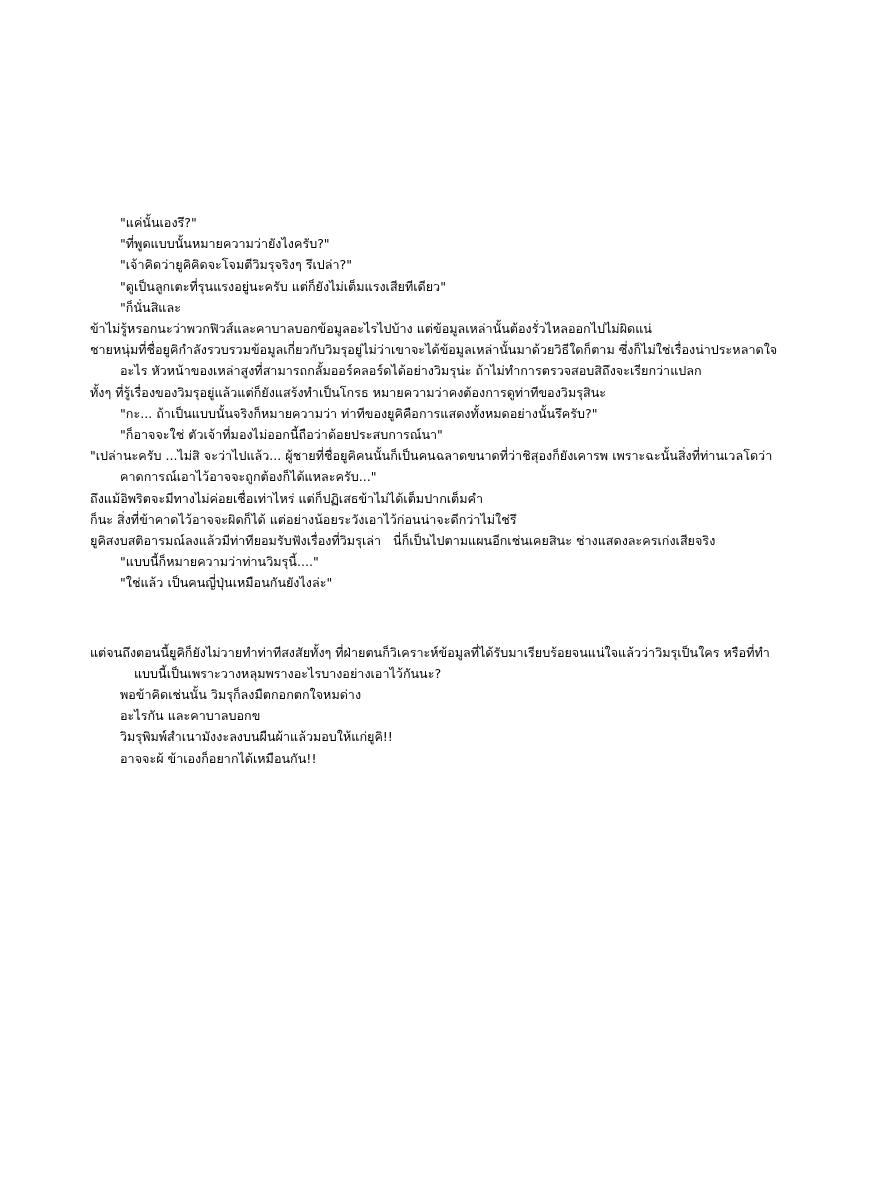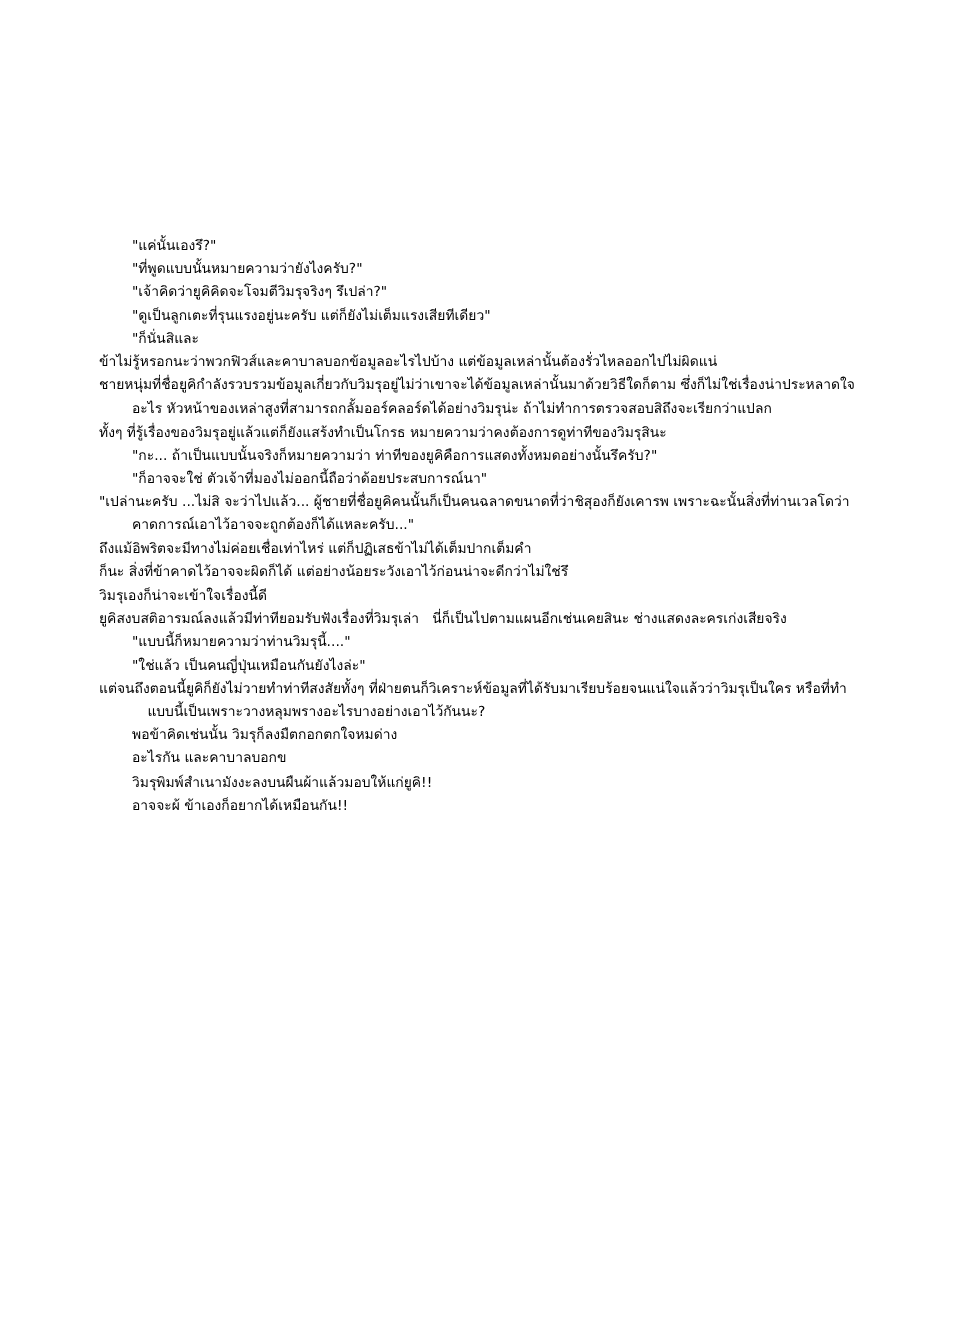--- a/index.html
+++ b/index.html
@@ -35,41 +35,41 @@
     letter-spacing: 0px;
   }
   .indent-1 { text-indent: 0px; padding-left: 30px; }
   .hang {
     padding-left: 30px;
     text-indent: -30px;
   }
   .hang-deep {
     padding-left: 44px;
     text-indent: -44px;
+    margin-top: 48px;
   }
 </style>
 </head>
 <body>
 
 <div class="page">
   <div class="text-block">
     <div class="line indent-1">"แค่นั้นเองรึ?"</div>
     <div class="line indent-1">"ที่พูดแบบนั้นหมายความว่ายังไงครับ?"</div>
     <div class="line indent-1">"เจ้าคิดว่ายูคิคิดจะโจมตีวิมรุจริงๆ รึเปล่า?"</div>
     <div class="line indent-1">"ดูเป็นลูกเตะที่รุนแรงอยู่นะครับ แต่ก็ยังไม่เต็มแรงเสียทีเดียว"</div>
     <div class="line indent-1">"ก็นั่นสิและ</div>
     <div class="line hang">ข้าไม่รู้หรอกนะว่าพวกฟิวส์และคาบาลบอกข้อมูลอะไรไปบ้าง แต่ข้อมูลเหล่านั้นต้องรั่วไหลออกไปไม่ผิดแน่</div>
     <div class="line hang">ชายหนุ่มที่ชื่อยูคิกำลังรวบรวมข้อมูลเกี่ยวกับวิมรุอยู่ไม่ว่าเขาจะได้ข้อมูลเหล่านั้นมาด้วยวิธีใดก็ตาม ซึ่งก็ไม่ใช่เรื่องน่าประหลาดใจอะไร หัวหน้าของเหล่าสูงที่สามารถกลั้มออร์คลอร์ดได้อย่างวิมรุน่ะ ถ้าไม่ทำการตรวจสอบสิถึงจะเรียกว่าแปลก</div>
     <div class="line hang">ทั้งๆ ที่รู้เรื่องของวิมรุอยู่แล้วแต่ก็ยังแสร้งทำเป็นโกรธ หมายความว่าคงต้องการดูท่าทีของวิมรุสินะ</div>
     <div class="line indent-1">"กะ... ถ้าเป็นแบบนั้นจริงก็หมายความว่า ท่าทีของยูคิคือการแสดงทั้งหมดอย่างนั้นรึครับ?"</div>
     <div class="line indent-1">"ก็อาจจะใช่ ตัวเจ้าที่มองไม่ออกนี้ถือว่าด้อยประสบการณ์นา"</div>
     <div class="line hang">"เปล่านะครับ ...ไม่สิ จะว่าไปแล้ว... ผู้ชายที่ชื่อยูคิคนนั้นก็เป็นคนฉลาดขนาดที่ว่าชิสุองก็ยังเคารพ เพราะฉะนั้นสิ่งที่ท่านเวลโดว่าคาดการณ์เอาไว้อาจจะถูกต้องก็ได้แหละครับ..."</div>
     <div class="line hang">ถึงแม้อิพริตจะมีทางไม่ค่อยเชื่อเท่าไหร่ แต่ก็ปฏิเสธข้าไม่ได้เต็มปากเต็มคำ</div>
     <div class="line hang">ก็นะ สิ่งที่ข้าคาดไว้อาจจะผิดก็ได้ แต่อย่างน้อยระวังเอาไว้ก่อนน่าจะดีกว่าไม่ใช่รึ</div>
-    <div class="line hang">วิมรุเองก็น่าจะเข้าใจเรื่องนี้ดี</div>
     <div class="line hang">ยูคิสงบสติอารมณ์ลงแล้วมีท่าทียอมรับฟังเรื่องที่วิมรุเล่า   นี่ก็เป็นไปตามแผนอีกเช่นเคยสินะ ช่างแสดงละครเก่งเสียจริง</div>
     <div class="line indent-1">"แบบนี้ก็หมายความว่าท่านวิมรุนี้...."</div>
     <div class="line indent-1">"ใช่แล้ว เป็นคนญี่ปุ่นเหมือนกันยังไงล่ะ"</div>
     <div class="line hang-deep">แต่จนถึงตอนนี้ยูคิก็ยังไม่วายทำท่าทีสงสัยทั้งๆ ที่ฝ่ายตนก็วิเคราะห์ข้อมูลที่ได้รับมาเรียบร้อยจนแน่ใจแล้วว่าวิมรุเป็นใคร หรือที่ทำแบบนี้เป็นเพราะวางหลุมพรางอะไรบางอย่างเอาไว้กันนะ?</div>
     <div class="line indent-1">พอข้าคิดเช่นนั้น วิมรุก็ลงมืตกอกตกใจหมด่าง</div>
     <div class="line indent-1">อะไรกัน และคาบาลบอกข</div>
     <div class="line indent-1">วิมรุพิมพ์สำเนามังงะลงบนผืนผ้าแล้วมอบให้แก่ยูคิ!!</div>
     <div class="line indent-1">อาจจะผ้ ข้าเองก็อยากได้เหมือนกัน!!</div>
   </div>
 </div>

